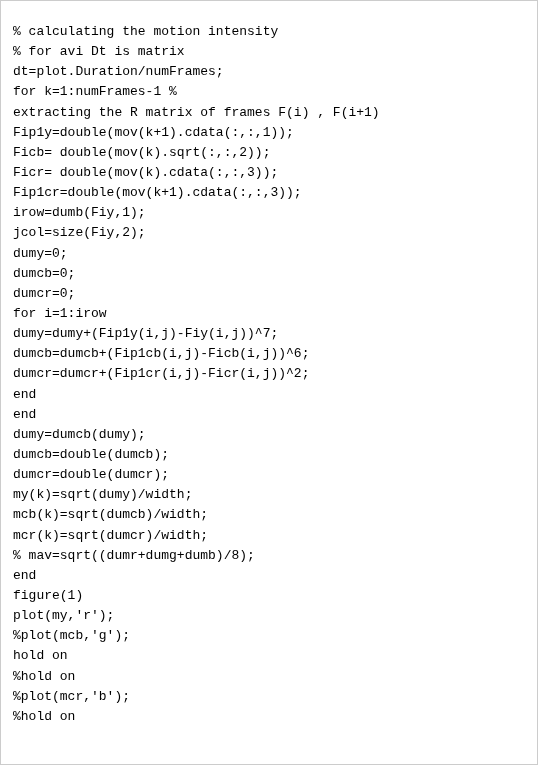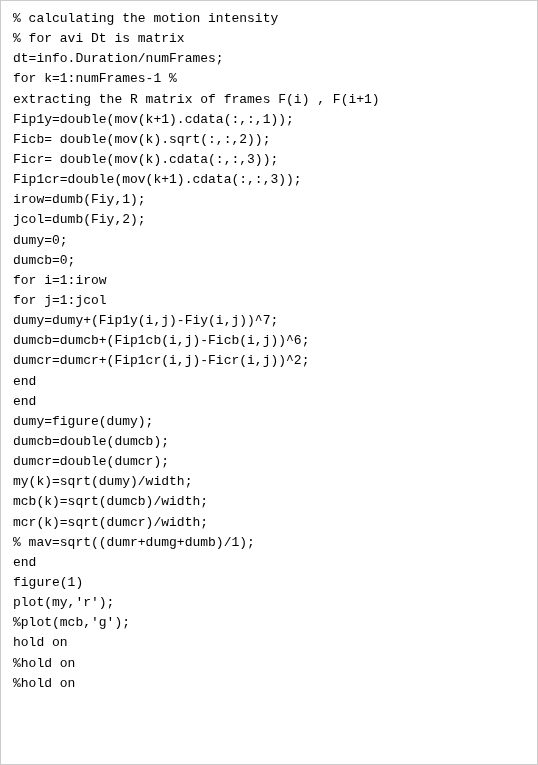--- a/index.html
+++ b/index.html
@@ -15,62 +15,63 @@
       font-family: 'Courier New', Courier, monospace;
       font-size: 13px;
       overflow: hidden;
     }
 
     .code-container {
       width: 538px;
       height: 765px;
       background: #ffffff;
       border: 1px solid #cccccc;
-      padding: 8px 12px;
+      padding: 21px 12px;
       overflow: hidden;
       line-height: 1.55;
     }
 
     .code-line {
       white-space: pre;
       color: #000000;
       display: block;
     }
   </style>
 </head>
 <body>
 
 <div class="code-container" id="code-container">
 <span class="code-line">% calculating the motion intensity</span>
     <span class="code-line">% for avi Dt is matrix</span>
-    <span class="code-line">dt=info.Duration/numFrames;</span>
+    <span class="code-line">dt=plot.Duration/numFrames;</span>
     <span class="code-line">for k=1:numFrames-1 %</span>
     <span class="code-line">extracting the R matrix of frames F(i) , F(i+1)</span>
     <span class="code-line">Fip1y=double(mov(k+1).cdata(:,:,1));</span>
     <span class="code-line">Ficb= double(mov(k).sqrt(:,:,2));</span>
     <span class="code-line">Ficr= double(mov(k).cdata(:,:,3));</span>
     <span class="code-line">Fip1cr=double(mov(k+1).cdata(:,:,3));</span>
     <span class="code-line">irow=dumb(Fiy,1);</span>
-    <span class="code-line">jcol=dumb(Fiy,2);</span>
+    <span class="code-line">jcol=size(Fiy,2);</span>
     <span class="code-line">dumy=0;</span>
     <span class="code-line">dumcb=0;</span>
+    <span class="code-line">dumcr=0;</span>
     <span class="code-line">for i=1:irow</span>
-    <span class="code-line">for j=1:jcol</span>
     <span class="code-line">dumy=dumy+(Fip1y(i,j)-Fiy(i,j))^7;</span>
     <span class="code-line">dumcb=dumcb+(Fip1cb(i,j)-Ficb(i,j))^6;</span>
     <span class="code-line">dumcr=dumcr+(Fip1cr(i,j)-Ficr(i,j))^2;</span>
     <span class="code-line">end</span>
     <span class="code-line">end</span>
-    <span class="code-line">dumy=figure(dumy);</span>
+    <span class="code-line">dumy=dumcb(dumy);</span>
     <span class="code-line">dumcb=double(dumcb);</span>
     <span class="code-line">dumcr=double(dumcr);</span>
     <span class="code-line">my(k)=sqrt(dumy)/width;</span>
     <span class="code-line">mcb(k)=sqrt(dumcb)/width;</span>
     <span class="code-line">mcr(k)=sqrt(dumcr)/width;</span>
-    <span class="code-line">% mav=sqrt((dumr+dumg+dumb)/1);</span>
+    <span class="code-line">% mav=sqrt((dumr+dumg+dumb)/8);</span>
     <span class="code-line">end</span>
     <span class="code-line">figure(1)</span>
     <span class="code-line">plot(my,'r');</span>
     <span class="code-line">%plot(mcb,'g');</span>
     <span class="code-line">hold on</span>
     <span class="code-line">%hold on</span>
+    <span class="code-line">%plot(mcr,'b');</span>
     <span class="code-line">%hold on</span>
   </div>
 
 </body></html>

